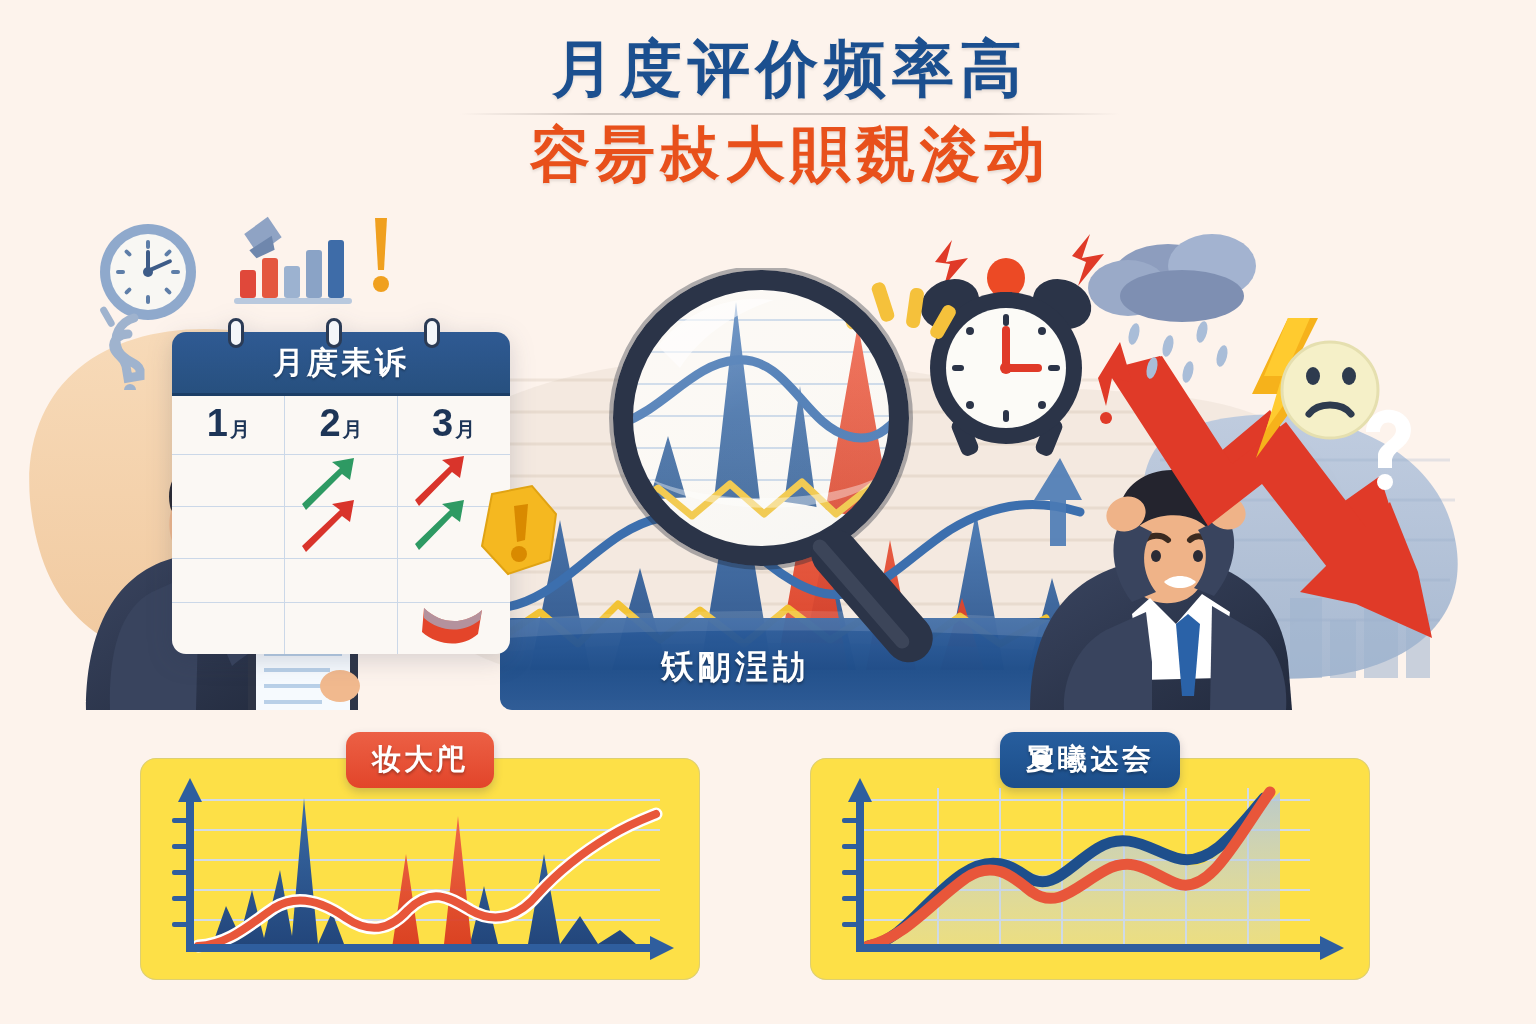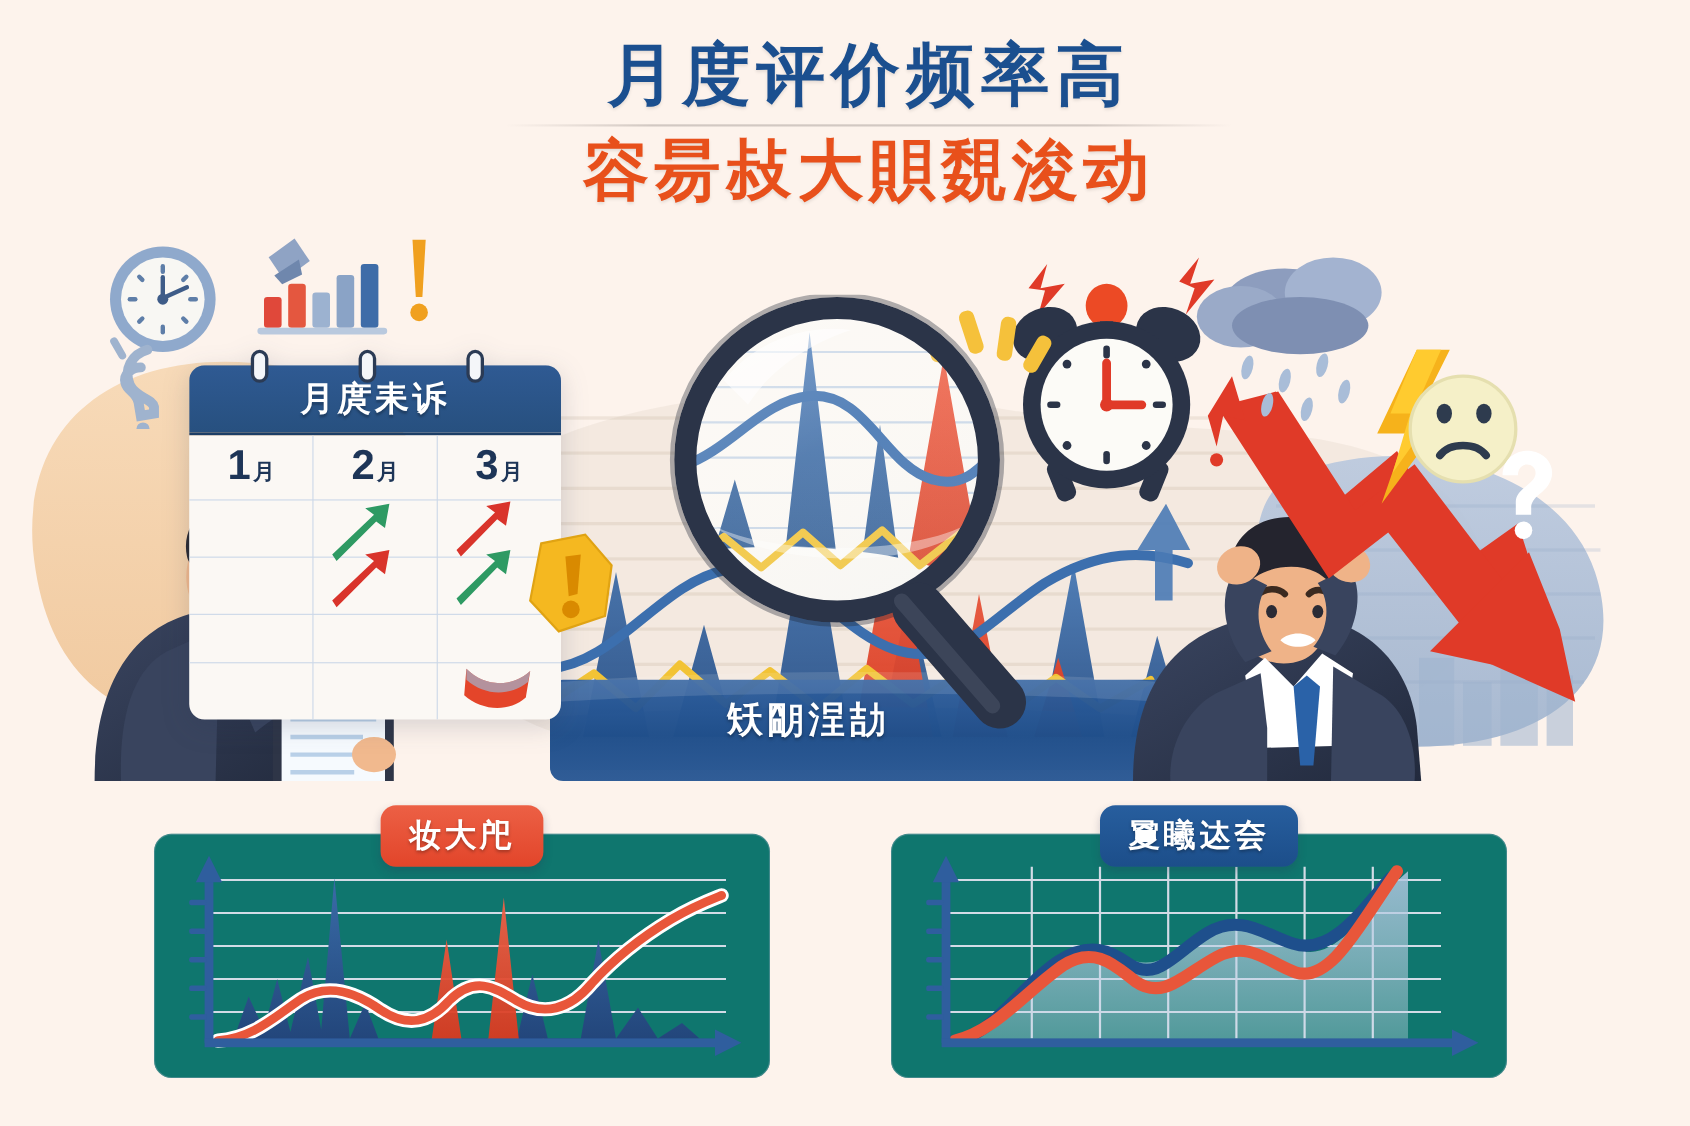--- a/index.html
+++ b/index.html
@@ -74,32 +74,32 @@
   .cal-month { flex: 1; display: flex; align-items: baseline; justify-content: center; }
   .cal-month .num { font-size: 38px; font-weight: 700; color: #1D3557; }
   .cal-month .unit { font-size: 20px; font-weight: 700; color: #1D3557; margin-left: 2px; }
 
   
   .magnifier { position: absolute; left: 596px; top: 268px; width: 430px; height: 400px; z-index: 26; }
 
   
   .band-label {
     position: absolute; left: 520px; top: 618px; width: 430px; height: 72px;
-    z-index: 24; display: flex; align-items: center; justify-content: center;
+    z-index: 24; display: flex; align-items: flex-end; justify-content: center;
   }
   .band-label span {
     color: #fff; font-size: 33px; font-weight: 700; letter-spacing: 4px;
     text-shadow: 0 2px 3px rgba(0,0,0,.35);
   }
 
   
   .panels { position: absolute; left: 0; top: 718px; width: 1536px; height: 290px; z-index: 30; }
   .panel {
     position: absolute; top: 40px; height: 222px;
-    background: #0f766e; border-radius: 16px;
+    background: #fde047; border-radius: 16px;
     box-shadow: inset 0 0 0 1px rgba(160,175,195,.35);
   }
   .panel.left { left: 140px; width: 560px; }
   .panel.right { left: 810px; width: 560px; padding-left: 44px; }
   .panel-badge {
     position: absolute; top: -26px; left: 50%; transform: translateX(-50%);
     padding: 8px 26px; border-radius: 14px; white-space: nowrap;
     color: #fff; font-size: 29px; font-weight: 700; letter-spacing: 3px;
     text-shadow: 0 2px 3px rgba(0,0,0,.3);
     box-shadow: 0 4px 8px rgba(40,50,80,.22); z-index: 5;

